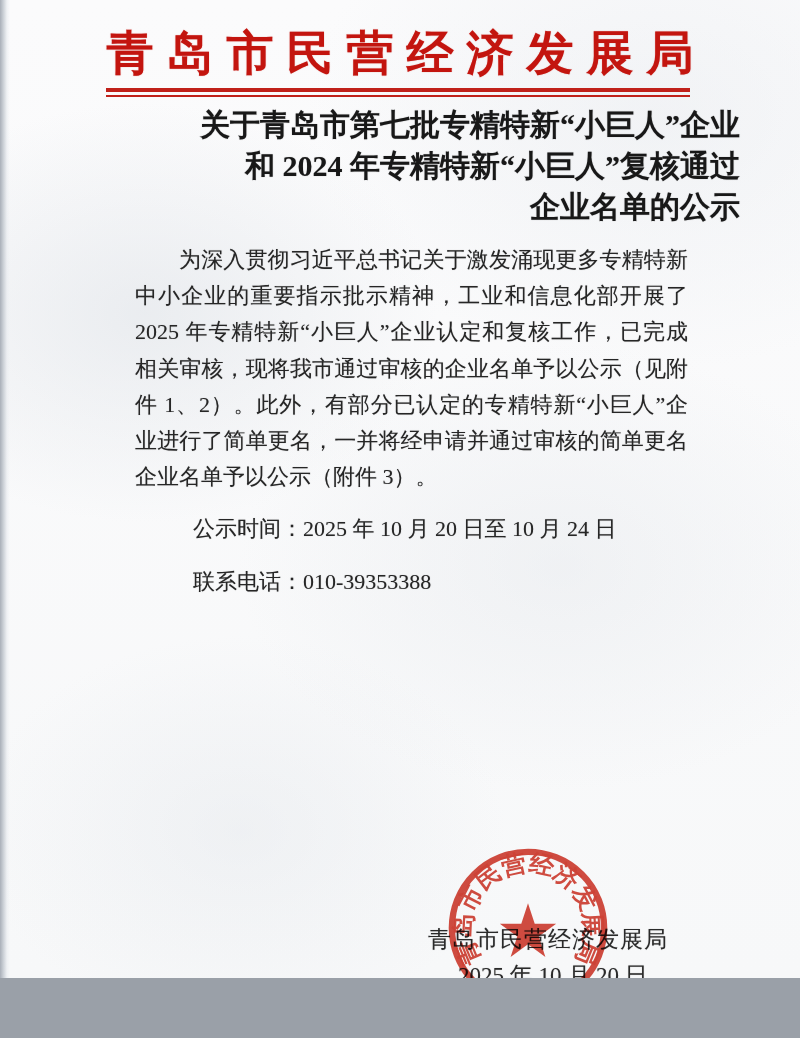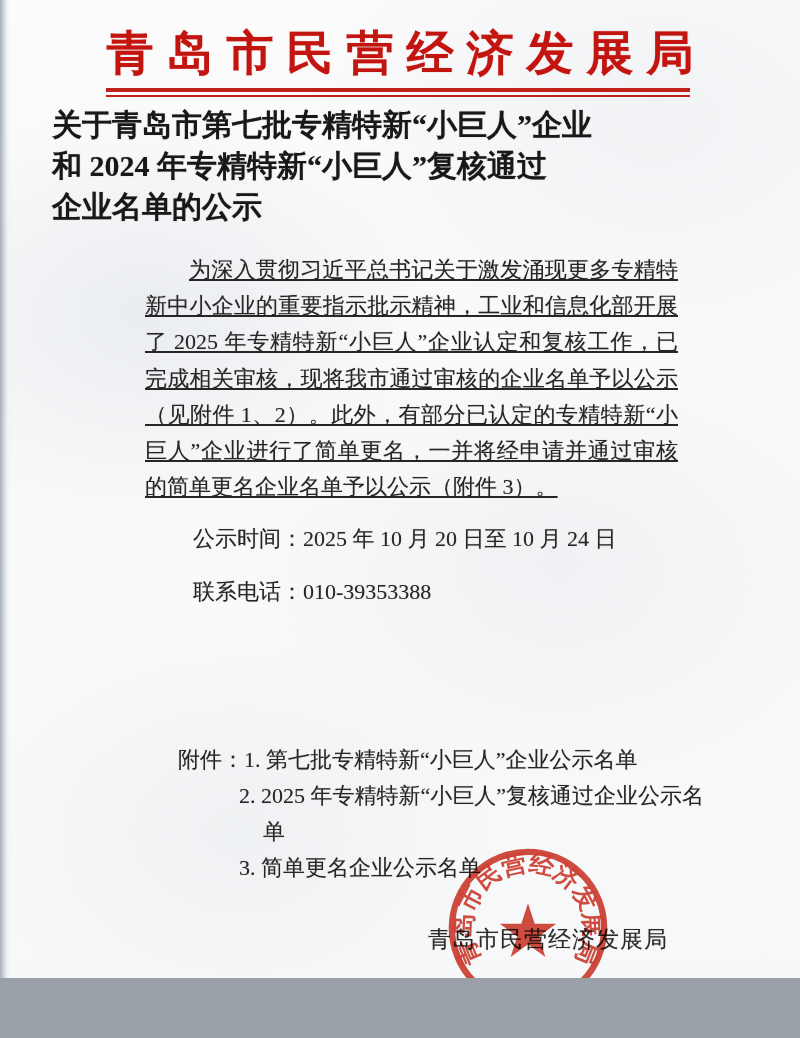--- a/index.html
+++ b/index.html
@@ -33,32 +33,32 @@
     text-shadow:0 0 1px rgba(195,21,15,.55);
     white-space:nowrap;
   }
   .header-rule{
     position:absolute;left:106px;top:88px;width:584px;height:9px;
     border-top:4px solid #c0211a;
     border-bottom:2.5px solid #c0211a;
     box-sizing:border-box;
   }
   .doc-title{
-    position:absolute;top:104px;left:52px;width:680px;
-    text-align:left;
+    position:absolute;top:104px;left:60px;width:680px;
+    text-align:right;
     font-size:30px;font-weight:bold;line-height:41px;
     color:#181818;
     text-shadow:0 0 1px rgba(30,30,30,.4);
   }
   .content{
     position:absolute;left:133px;top:240px;width:557px;
     font-size:22px;line-height:36.2px;color:#262626;
     text-shadow:0 0 1px rgba(50,50,50,.35);
   }
-  .content p{margin:12px;text-indent:2em;text-align:justify;text-justify:inter-character;text-decoration:underline;}
+  .content p{margin:2px;text-indent:2em;text-align:justify;text-justify:inter-character;}
   .content .info-line{margin:16px;text-indent:2em;white-space:nowrap;}
   .attachments{
     position:absolute;left:178px;top:742px;width:500px;
     font-size:22px;line-height:36px;color:#262626;
     text-shadow:0 0 1px rgba(50,50,50,.35);
   }
   .att-row1{white-space:nowrap;}
   .att-label{display:inline;}
   .att-sub{margin-left:61px;width:462px;padding-left:24px;text-indent:-24px;}
   .signature-block{position:absolute;left:0;top:0;width:800px;height:1038px;pointer-events:none;}
@@ -98,30 +98,24 @@
     <div>和 2024 年专精特新“小巨人”复核通过</div>
     <div>企业名单的公示</div>
   </div>
 
   <div class="content">
     <p>为深入贯彻习近平总书记关于激发涌现更多专精特新中小企业的重要指示批示精神，工业和信息化部开展了 2025 年专精特新“小巨人”企业认定和复核工作，已完成相关审核，现将我市通过审核的企业名单予以公示（见附件 1、2）。此外，有部分已认定的专精特新“小巨人”企业进行了简单更名，一并将经申请并通过审核的简单更名企业名单予以公示（附件 3）。</p>
     <div class="info-line">公示时间：2025 年 10 月 20 日至 10 月 24 日</div>
     <div class="info-line">联系电话：010-39353388</div>
   </div>
 
-  <div class="attachments">
-    <div class="att-row1">
-      <span class="att-label">附件：</span><span>1. 第七批专精特新“小巨人”企业公示名单</span>
-    </div>
-    <div class="att-sub">2. 2025 年专精特新“小巨人”复核通过企业公示名单</div>
-    <div class="att-sub">3. 简单更名企业公示名单</div>
-  </div>
 
   <div class="signature-block">
     <div class="sig-agency">青岛市民营经济发展局</div>
+    <div class="sig-date">2025 年 10 月 20 日</div>
   </div>
 
   <svg class="stamp" viewBox="0 0 170 170" xmlns="http://www.w3.org/2000/svg">
     <circle cx="85" cy="85" r="77" fill="none" stroke="#d03425" stroke-width="6.5" opacity="0.95"></circle>
     <polygon fill="#d03425" opacity="0.95" points="85,60 91.8,80.7 113.5,80.7 95.9,93.6 102.6,114.3 85,101.5 67.4,114.3 74.1,93.6 56.5,80.7 78.2,80.7"></polygon>
     <defs>
       <path id="sealTextArc" d="M 38.3,117.7 A 57,57 0 1 1 131.7,117.7" fill="none"></path>
     </defs>
     <text font-family="Liberation Serif, DejaVu Serif, serif" font-size="25" font-weight="bold" fill="#d03425" opacity="0.95">
       <textPath href="#sealTextArc" startOffset="0" textLength="248" lengthAdjust="spacing">青岛市民营经济发展局</textPath>

